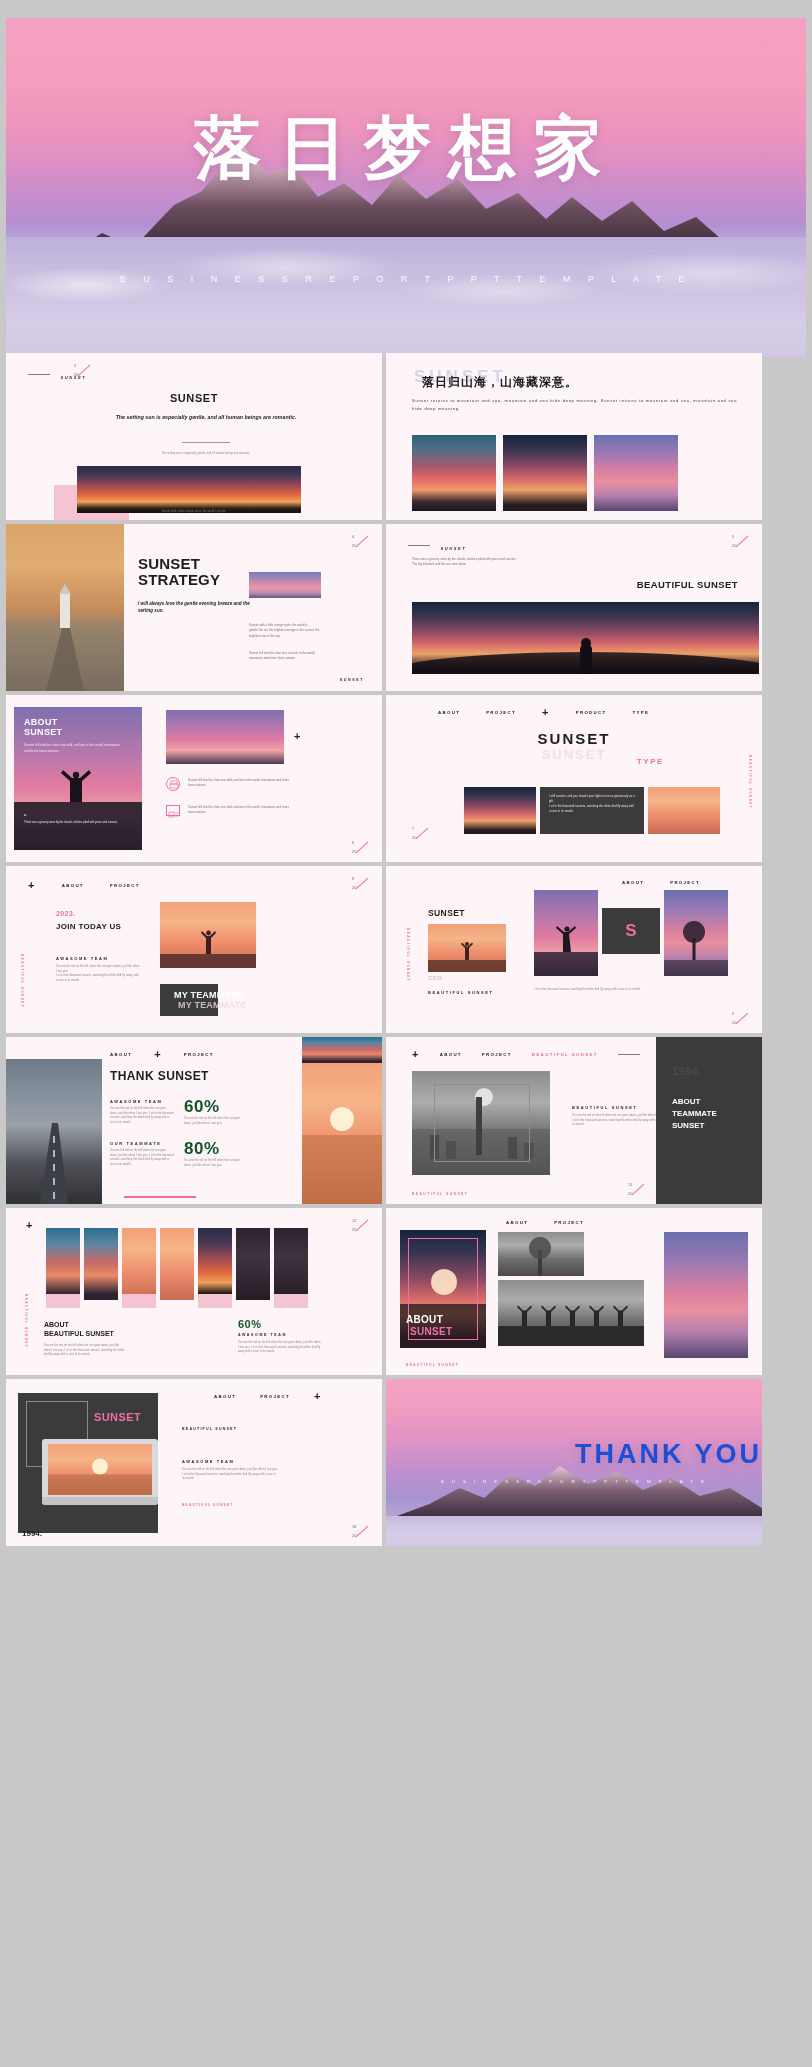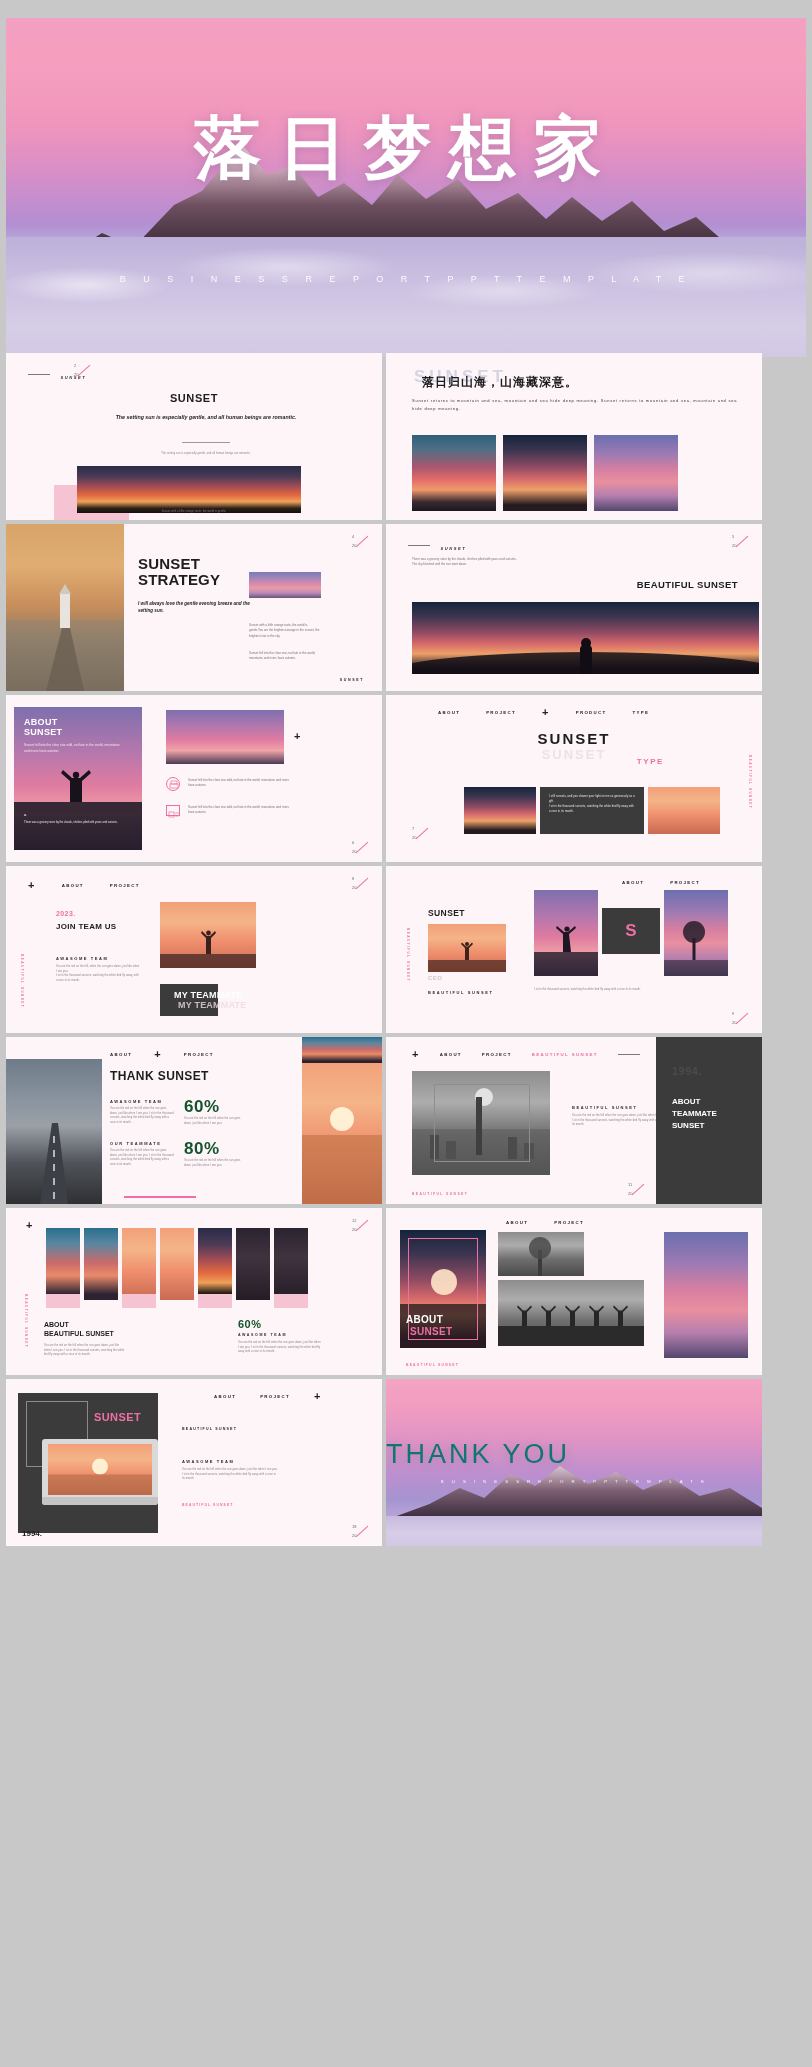--- a/index.html
+++ b/index.html
@@ -279,21 +279,21 @@
       <div class="slide">
         <div class="nav" style="position:absolute;left:22px;top:14px">
           <span class="plus">+</span>
           <span>ABOUT</span>
           <span>PROJECT</span>
         </div>
         <div class="pg" style="right:12px;top:10px">
           <b>8</b><span class="slash"></span><b>20</b>
         </div>
         <div style="position:absolute;left:50px;top:44px;font-size:7px;font-weight:700;color:#ef6fa5;letter-spacing:.4px">2023.</div>
-        <div class="sl-ttl" style="position:absolute;left:50px;top:56px;font-size:8px;letter-spacing:.3px">JOIN TEAM US</div>
+        <div class="sl-ttl" style="position:absolute;left:50px;top:56px;font-size:8px;letter-spacing:.3px">JOIN TODAY US</div>
         <div class="label-sm" style="position:absolute;left:50px;top:90px;font-size:4px">AWASOME TEAM</div>
         <div class="tiny" style="position:absolute;left:50px;top:99px;width:84px;white-space:pre-line">You are the red on the hill, when the sun goes down, just like when I see you.
 I sit in the thousand sunsets, watching the white bird fly away, with a rose in its mouth.</div>
         <div class="vtxt" style="position:absolute;left:14px;top:88px">BEAUTIFUL SUNSET</div>
         <div class="ph g-orange" style="left:154px;top:36px;width:96px;height:66px">
           <svg viewBox="0 0 96 66" style="position:absolute;inset:0;width:100%;height:100%">
             <rect x="0" y="52" width="96" height="14" fill="#4a2a28" opacity=".8"></rect>
             <path d="M46 52 L46 36 l-5 -5 l1 -2 l5 5 h3 l5 -5 l1 2 l-5 5 L51 52 Z" fill="#3a201f"></path>
             <circle cx="48.5" cy="31" r="2.4" fill="#3a201f"></circle>
           </svg>
@@ -515,19 +515,19 @@
               <linearGradient id="tm" x1="0" y1="0" x2="0" y2="1">
                 <stop offset="0%" stop-color="#ddc6d4"></stop>
                   <stop offset="45%" stop-color="#7d5f72"></stop>
                   <stop offset="100%" stop-color="#34283a"></stop>
               </linearGradient>
             </defs>
             <path d="M0,60 L46,44 L78,28 L104,38 L132,14 L158,26 L184,6 L214,24 L244,12 L272,30 L302,18 L332,36 L364,28 L398,48 L398,60 Z" fill="url(#tm)"></path>
           </svg>
         </div>
         <div style="position:absolute;left:0;right:0;bottom:0;height:30px;background:linear-gradient(180deg,#c6bade 0%,#d7cde8 55%,#d2c8e4 100%)"></div>
-        <div style="position:absolute;left:0;right:0;top:60px;text-align:left;font-size:27px;font-weight:400;color:#0f766e;letter-spacing:3px;text-shadow:0 2px 10px rgba(120,90,140,.3)">THANK YOU</div>
+        <div style="position:absolute;left:0;right:0;top:60px;text-align:right;font-size:27px;font-weight:700;color:#1d4ed8;letter-spacing:3px;text-shadow:0 2px 10px rgba(120,90,140,.3)">THANK YOU</div>
         <div style="position:absolute;left:0;right:0;top:100px;text-align:center;font-size:4.4px;letter-spacing:3.4px;color:rgba(255,255,255,.92)">B U S I N E S S   R E P O R T   P P T   T E M P L A T E</div>
       </div>
     </div>
 
   </div>
 </div>
 
 </body></html>

